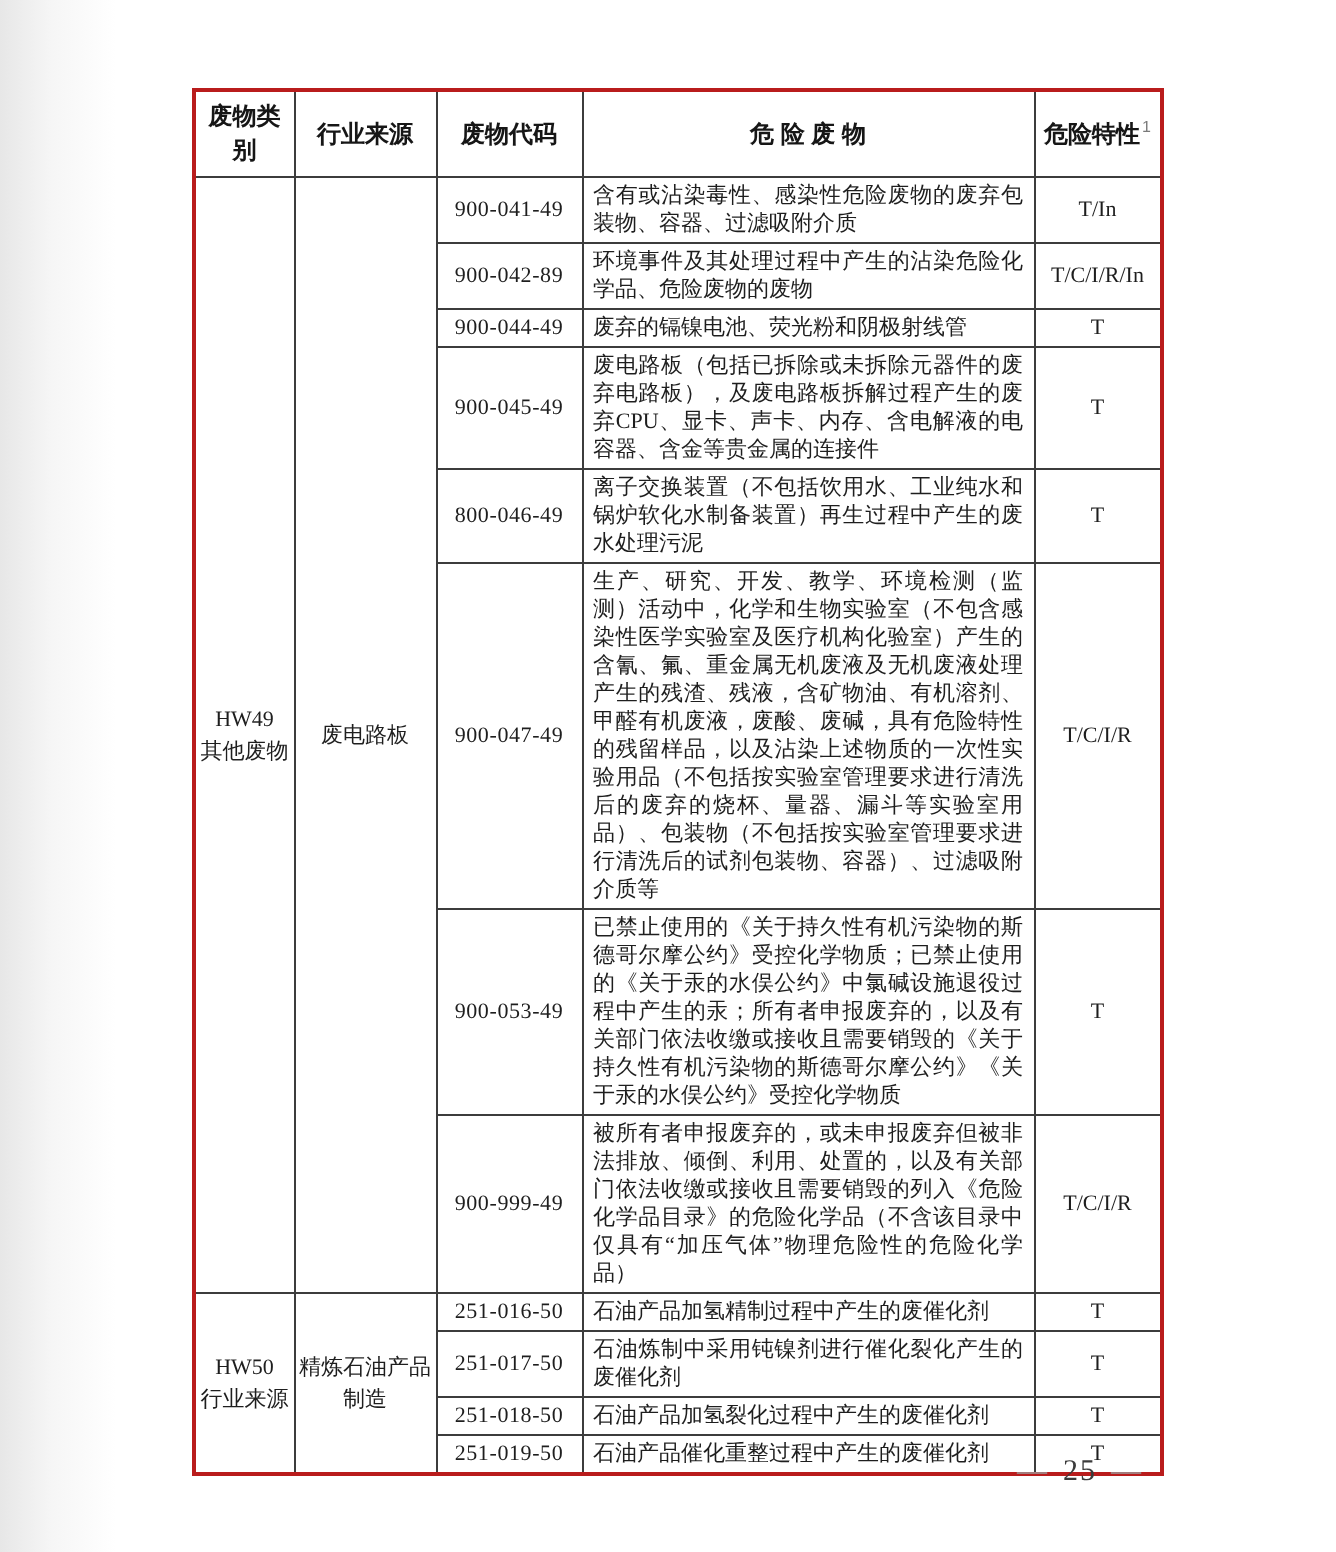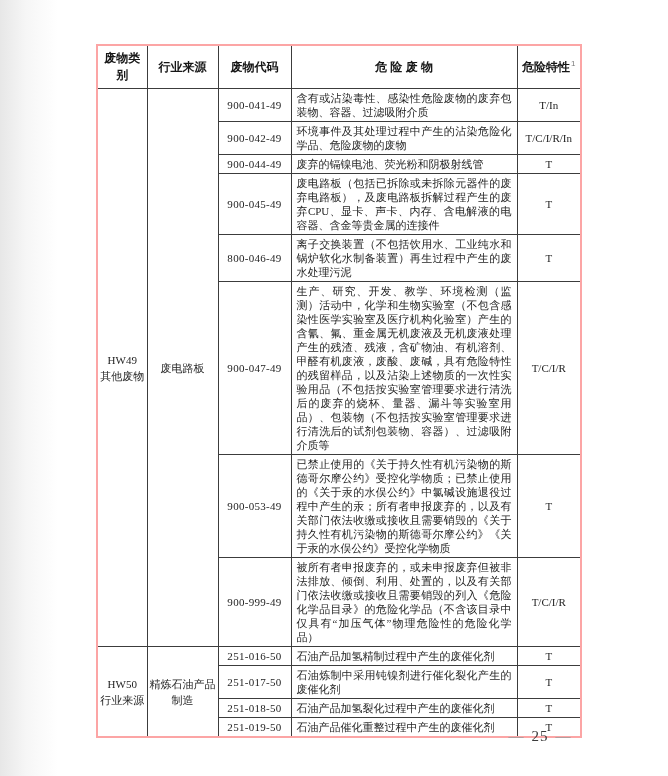--- a/index.html
+++ b/index.html
@@ -15,21 +15,21 @@
     position: absolute; left: 0; top: 0;
     width: 58px; height: 776px;
     background: linear-gradient(90deg, #e7e7e7 0%, #f6f6f6 45%, rgba(255,255,255,0) 100%);
     pointer-events: none;
   }
   table.waste-table {
     position: absolute; left: 96px; top: 44px;
     width: 484px;
     border-collapse: collapse;
     table-layout: fixed;
-    border: 2px solid #fca5a5;
+    border: 2px solid #b91c1c;
   }
   .waste-table th, .waste-table td {
     border: 1px solid #3c3c3c;
     overflow: hidden;
   }
   .waste-table th {
     font-family: "Liberation Sans", "DejaVu Sans", sans-serif;
     font-weight: bold;
     font-size: 12px;
     height: 38px;
@@ -108,21 +108,21 @@
       <td class="cat-cell" rowspan="8">
         <div>HW49</div>
         <div>其他废物</div>
       </td>
       <td class="ind-cell" rowspan="8">废电路板</td>
       <td class="code-cell">900-041-49</td>
       <td class="desc-cell">含有或沾染毒性、感染性危险废物的废弃包装物、容器、过滤吸附介质</td>
       <td class="haz-cell">T/In</td>
     </tr>
     <tr>
-      <td class="code-cell">900-042-49</td>
+      <td class="code-cell">900-042-89</td>
       <td class="desc-cell">环境事件及其处理过程中产生的沾染危险化学品、危险废物的废物</td>
       <td class="haz-cell">T/C/I/R/In</td>
     </tr>
     <tr>
       <td class="code-cell">900-044-49</td>
       <td class="desc-cell">废弃的镉镍电池、荧光粉和阴极射线管</td>
       <td class="haz-cell">T</td>
     </tr>
     <tr>
       <td class="code-cell">900-045-49</td>

